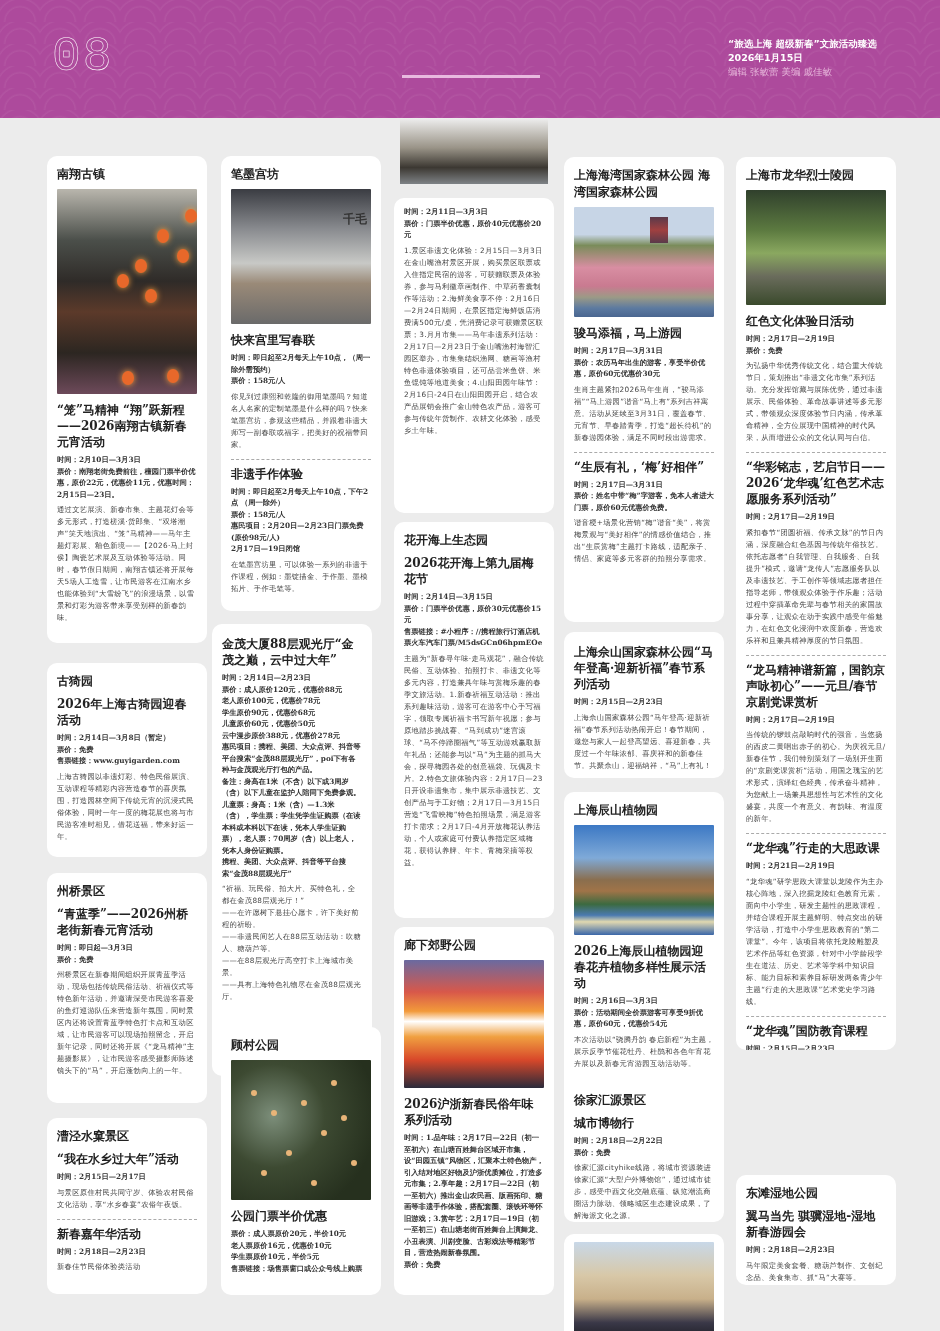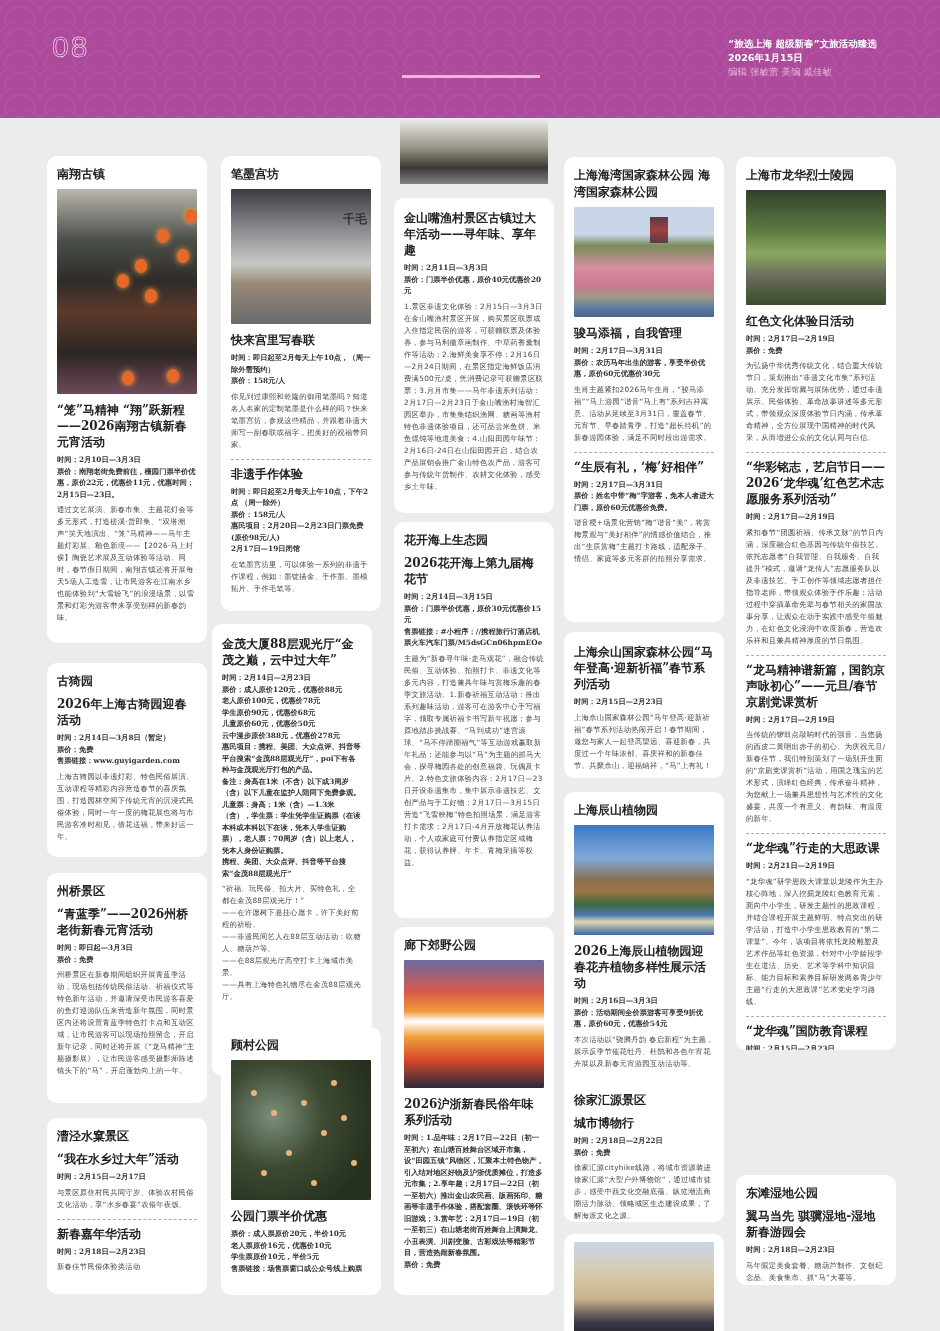--- a/index.html
+++ b/index.html
@@ -1,20 +1,20 @@
 <!DOCTYPE html>
 <html><head>
 <meta charset="utf-8">
 <style>
   html,body{margin:0;padding:0;}
   body{width:940px;height:1331px;overflow:hidden;background:#ececec;font-family:"DejaVu Sans",sans-serif;position:relative;}
   .header{position:absolute;left:0;top:0;width:940px;height:118px;background:#ad4a9c;
     background-image:radial-gradient(circle at 50% 100%, transparent 14px, rgba(255,255,255,0.06) 15px, transparent 17px, transparent 22px, rgba(255,255,255,0.06) 23px, transparent 25px);
     background-size:40px 22px;}
-  .header .pageno{position:absolute;left:52px;top:30px;font-size:30px;color:#fff;font-family:Liberation Sans, sans-serif;font-weight:200;letter-spacing:2px;-webkit-text-stroke:0.5px #fff;color:transparent;}
+  .header .pageno{position:absolute;left:52px;top:30px;font-size:48px;color:#fff;font-family:Liberation Mono, monospace;font-weight:200;letter-spacing:2px;-webkit-text-stroke:0.5px #fff;color:transparent;}
   .header .title{position:absolute;left:380px;top:36px;width:180px;text-align:center;font-size:27px;font-weight:bold;color:#fff;font-family:"DejaVu Sans",sans-serif;}
   .header .title-line{position:absolute;left:402px;top:75px;width:138px;height:3px;background:#e8b9df;}
   .header .meta{position:absolute;left:728px;top:37px;font-size:9.5px;color:#fff;line-height:14px;font-weight:bold;}
   .header .meta .editors{color:#e6b5da;font-weight:normal;}
   .card{background:#fff;border-radius:10px;padding:8px 10px 8px 10px;box-sizing:border-box;margin-bottom:10px;position:absolute;width:160px;}
   .venue{font-family:"DejaVu Serif",serif;font-weight:bold;font-size:12px;color:#222;line-height:17px;margin:2px 0 6px 0;}
   .photo{width:140px;border-radius:1px;margin:0 0 8px 0;}
   .ev-title{font-family:"DejaVu Serif",serif;font-weight:bold;font-size:12px;color:#222;line-height:16px;margin:4px 0 4px 0;}
   .info{font-family:"DejaVu Serif",serif;font-size:7.3px;font-weight:bold;color:#333;line-height:11.5px;}
   .desc{font-family:"DejaVu Sans",sans-serif;font-size:7.3px;color:#444;line-height:12px;margin-top:4px;letter-spacing:0.3px;}
@@ -142,21 +142,20 @@
   </div>
   <div class="ev-title">公园门票半价优惠</div>
   <div class="info">票价：成人票原价20元，半价10元</div>
   <div class="info">老人票原价16元，优惠价10元</div>
   <div class="info">学生票原价10元，半价5元</div>
   <div class="info">售票链接：场售票窗口或公众号线上购票</div>
 </div>
 
 <div class="ph-top"></div>
 <div class="card" style="left: 394px; top: 198px; height: 315px; overflow: hidden;">
-  <div class="ev-title">金山嘴渔村景区古镇过大年活动——寻年味、享年趣</div>
   <div class="info">时间：2月11日—3月3日</div>
   <div class="info">票价：门票半价优惠，原价40元优惠价20元</div>
   <div class="desc">1.景区非遗文化体验：2月15日—3月3日在金山嘴渔村景区开展，购买景区联票或入住指定民宿的游客，可获赠联票及体验券，参与马利徽章画制作、中草药香囊制作等活动；2.海鲜美食享不停：2月16日—2月24日期间，在景区指定海鲜饭店消费满500元/桌，凭消费记录可获赠景区联票；3.月月市集——马年非遗系列活动：2月17日—2月23日于金山嘴渔村海智汇园区举办，市集集结织渔网、糖画等渔村特色非遗体验项目，还可品尝米鱼饼、米鱼馄饨等地道美食；4.山阳田园年味节：2月16日-24日在山阳田园开启，结合农产品展销会推广金山特色农产品，游客可参与传统年货制作、农耕文化体验，感受乡土年味。</div>
 </div>
 
 <div class="card" style="left: 394px; top: 522px; height: 396px; overflow: hidden;">
   <div class="venue">花开海上生态园</div>
   <div class="ev-title" style="margin-top:0">2026花开海上第九届梅花节</div>
   <div class="info">时间：2月14日—3月15日</div>
   <div class="info">票价：门票半价优惠，原价30元优惠价15元</div>
@@ -170,21 +169,21 @@
   <div class="ev-title">2026沪浙新春民俗年味系列活动</div>
   <div class="info">时间：1.品年味：2月17日—22日（初一至初六）在山塘百姓舞台区域开市集，设“田园五镇”风物区，汇聚本土特色物产，引入结对地区好物及沪浙优质摊位，打造多元市集；2.享年趣：2月17日—22日（初一至初六）推出金山农民画、版画拓印、糖画等非遗手作体验，搭配套圈、滚铁环等怀旧游戏；3.赏年艺：2月17日—19日（初一至初三）在山塘老街百姓舞台上演舞龙、小丑表演、川剧变脸、古彩戏法等精彩节目，营造热闹新春氛围。</div>
   <div class="info">票价：免费</div>
 </div>
 
 <div class="card" style="left: 564px; top: 157px; height: 465px; overflow: hidden;">
   <div class="venue">上海海湾国家森林公园 海湾国家森林公园</div>
   <div class="photo ph-haiwan">
     <div style="position:absolute;left:76px;top:10px;width:18px;height:26px;background:linear-gradient(180deg,#5a3a4a 0%,#a04040 50%,#5a3a4a 100%);"></div>
   </div>
-  <div class="ev-title">骏马添福，自我管理</div>
+  <div class="ev-title">骏马添福，马上游园</div>
   <div class="info">时间：2月17日—3月31日</div>
   <div class="info">票价：农历马年出生的游客，享受半价优惠，原价60元优惠价30元</div>
   <div class="desc">生肖主题紧扣2026马年生肖，“骏马添福”“马上游园”谐音“马上有”系列吉祥寓意。活动从延续至3月31日，覆盖春节、元宵节、早春踏青季，打造“超长待机”的新春游园体验，满足不同时段出游需求。</div>
   <div class="dash"></div>
   <div class="ev-title">“生辰有礼，‘梅’好相伴”</div>
   <div class="info">时间：2月17日—3月31日</div>
   <div class="info">票价：姓名中带“梅”字游客，免本人者进大门票，原价60元优惠价免费。</div>
   <div class="desc">谐音梗+场景化营销“梅”谐音“美”，将赏梅景观与“美好相伴”的情感价值结合，推出“生辰赏梅”主题打卡路线，适配亲子、情侣、家庭等多元客群的拍照分享需求。</div>
 </div>
 

